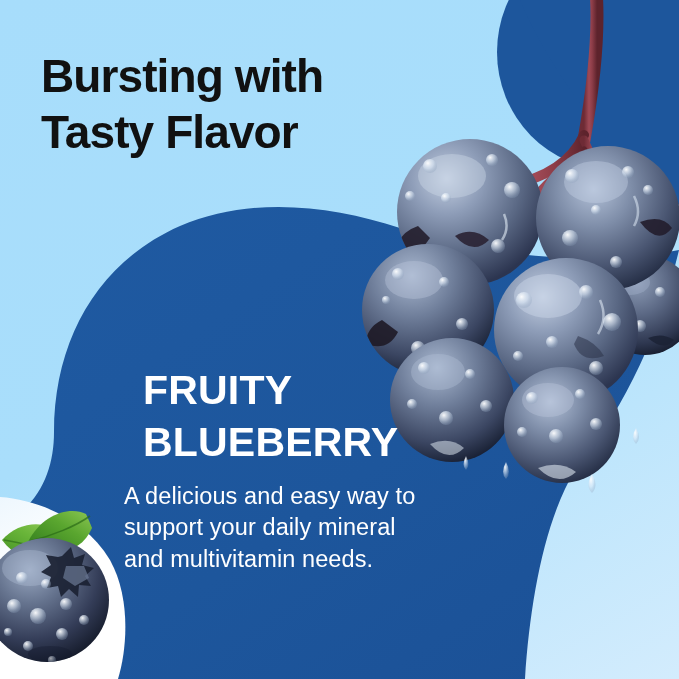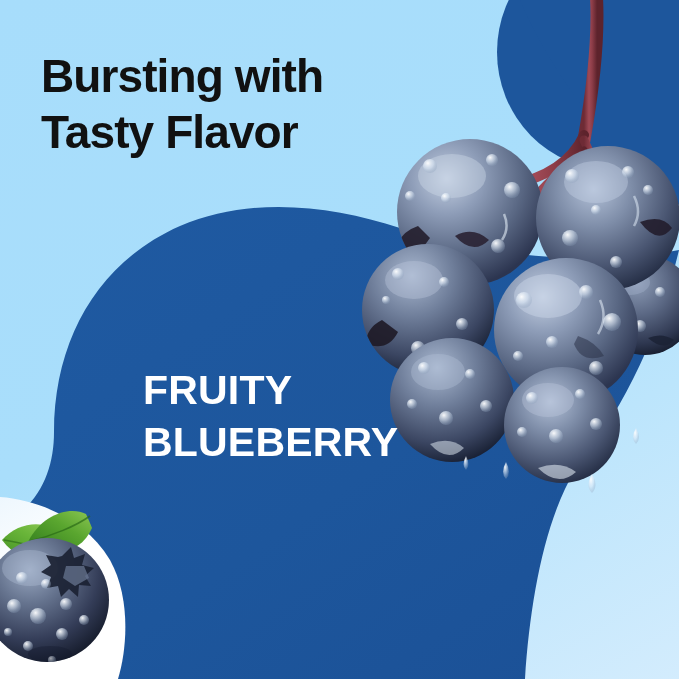--- a/index.html
+++ b/index.html
@@ -337,14 +337,17 @@
       <ellipse cx="50" cy="654" rx="22" ry="8" fill="#10162a" opacity="0.35"></ellipse>
     </g>
   </svg>
 
   <h1 id="headline">Bursting with
 Tasty Flavor</h1>
 
   <h2 id="product-name">FRUITY
 BLUEBERRY</h2>
 
+  <p id="body-copy">A delicious and easy way to
+support your daily mineral
+and multivitamin needs.</p>
 
 </div>
 
 </body></html>

